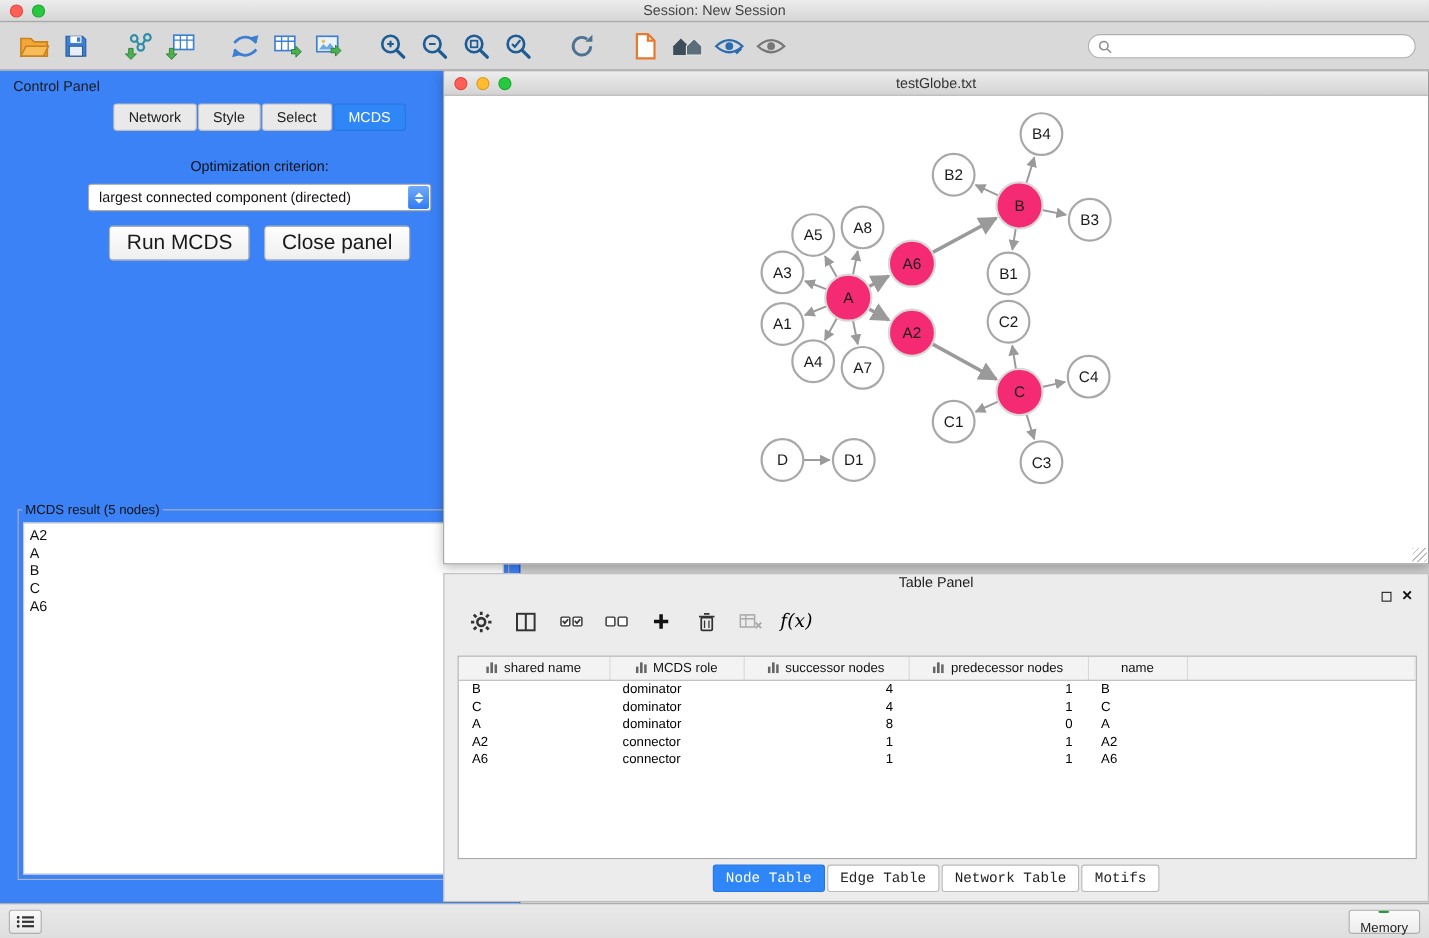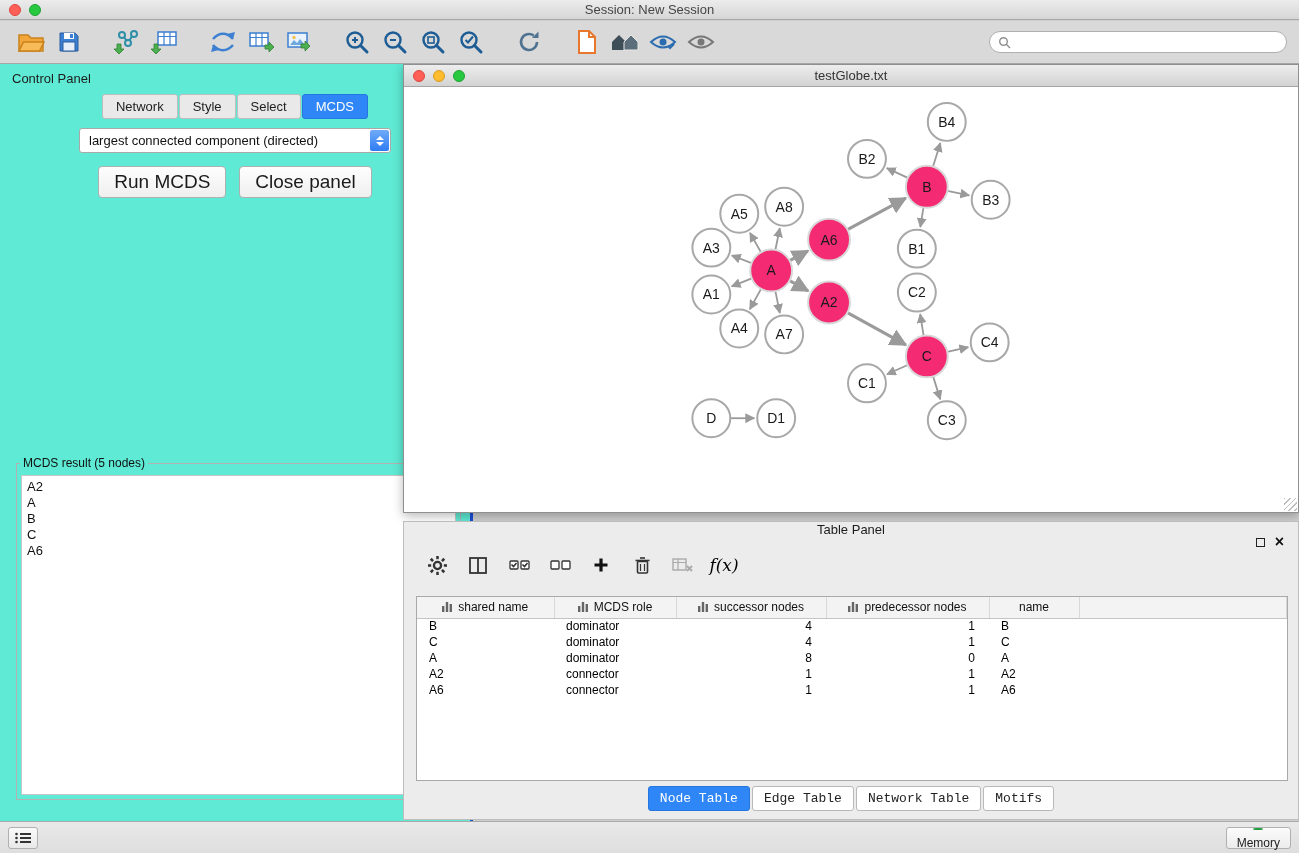--- a/index.html
+++ b/index.html
@@ -22,22 +22,22 @@
     border-bottom:1px solid #a6a6a6;display:flex;align-items:center;padding:0 12px;z-index:5;}
   .tb-btn{width:38px;height:36px;display:flex;align-items:center;justify-content:center;
     background:none;border:none;cursor:default;}
   .tb-gap{width:20px;}
   .search{margin-left:auto;width:298px;height:22px;border:1px solid #b0b0b0;border-radius:11px;
     background:#fff;display:flex;align-items:center;padding:0 8px;gap:5px;}
   .search input{border:none;outline:none;flex:1;font-size:12px;background:transparent;
     font-family:"Liberation Sans",sans-serif;}
 
   
-  .control-panel{position:absolute;left:0;top:64px;width:473px;height:757px;background:#5eead4;
-    border-right:3px solid #1d4ed8;}
+  .control-panel{position:absolute;left:0;top:64px;width:473px;height:757px;background:#3b82f6;
+    border-right:1px solid #1d4ed8;}
   .panel-header{height:28px;display:flex;align-items:center;padding:0 12px;}
   .panel-title{font-size:13px;color:#1c1c1c;}
   .win-btns{margin-left:auto;display:flex;gap:10px;align-items:center;}
   .float-btn{width:9px;height:9px;border:1.5px solid #222;display:inline-block;}
   .close-btn{font-size:16px;font-weight:bold;color:#111;line-height:10px;}
   .cp-tabs{display:flex;justify-content:center;gap:1px;margin-top:2px;}
   .cp-tab{font-size:13px;padding:4px 13px;background:#e9e9e9;border:1px solid #bdbdbd;
     border-radius:3px;color:#222;font-family:"Liberation Sans",sans-serif;}
   .cp-tab.selected{background:#2f86f6;color:#fff;border-color:#2576e0;}
   .opt-label{text-align:center;font-size:13px;margin-top:24px;color:#111;}
@@ -250,20 +250,21 @@
       <span class="float-btn"></span>
       <span class="close-btn">×</span>
     </span>
   </div>
   <div class="cp-tabs">
     <button class="cp-tab">Network</button>
     <button class="cp-tab">Style</button>
     <button class="cp-tab">Select</button>
     <button class="cp-tab selected">MCDS</button>
   </div>
+  <div class="opt-label">Optimization criterion:</div>
   <div class="dropdown">
     <span>largest connected component (directed)</span>
     <span class="stepper">
         <i class="up"></i>
         <i class="down"></i>
       </span>
   </div>
   <div class="cp-buttons">
     <button>Run MCDS</button>
     <button>Close panel</button>

